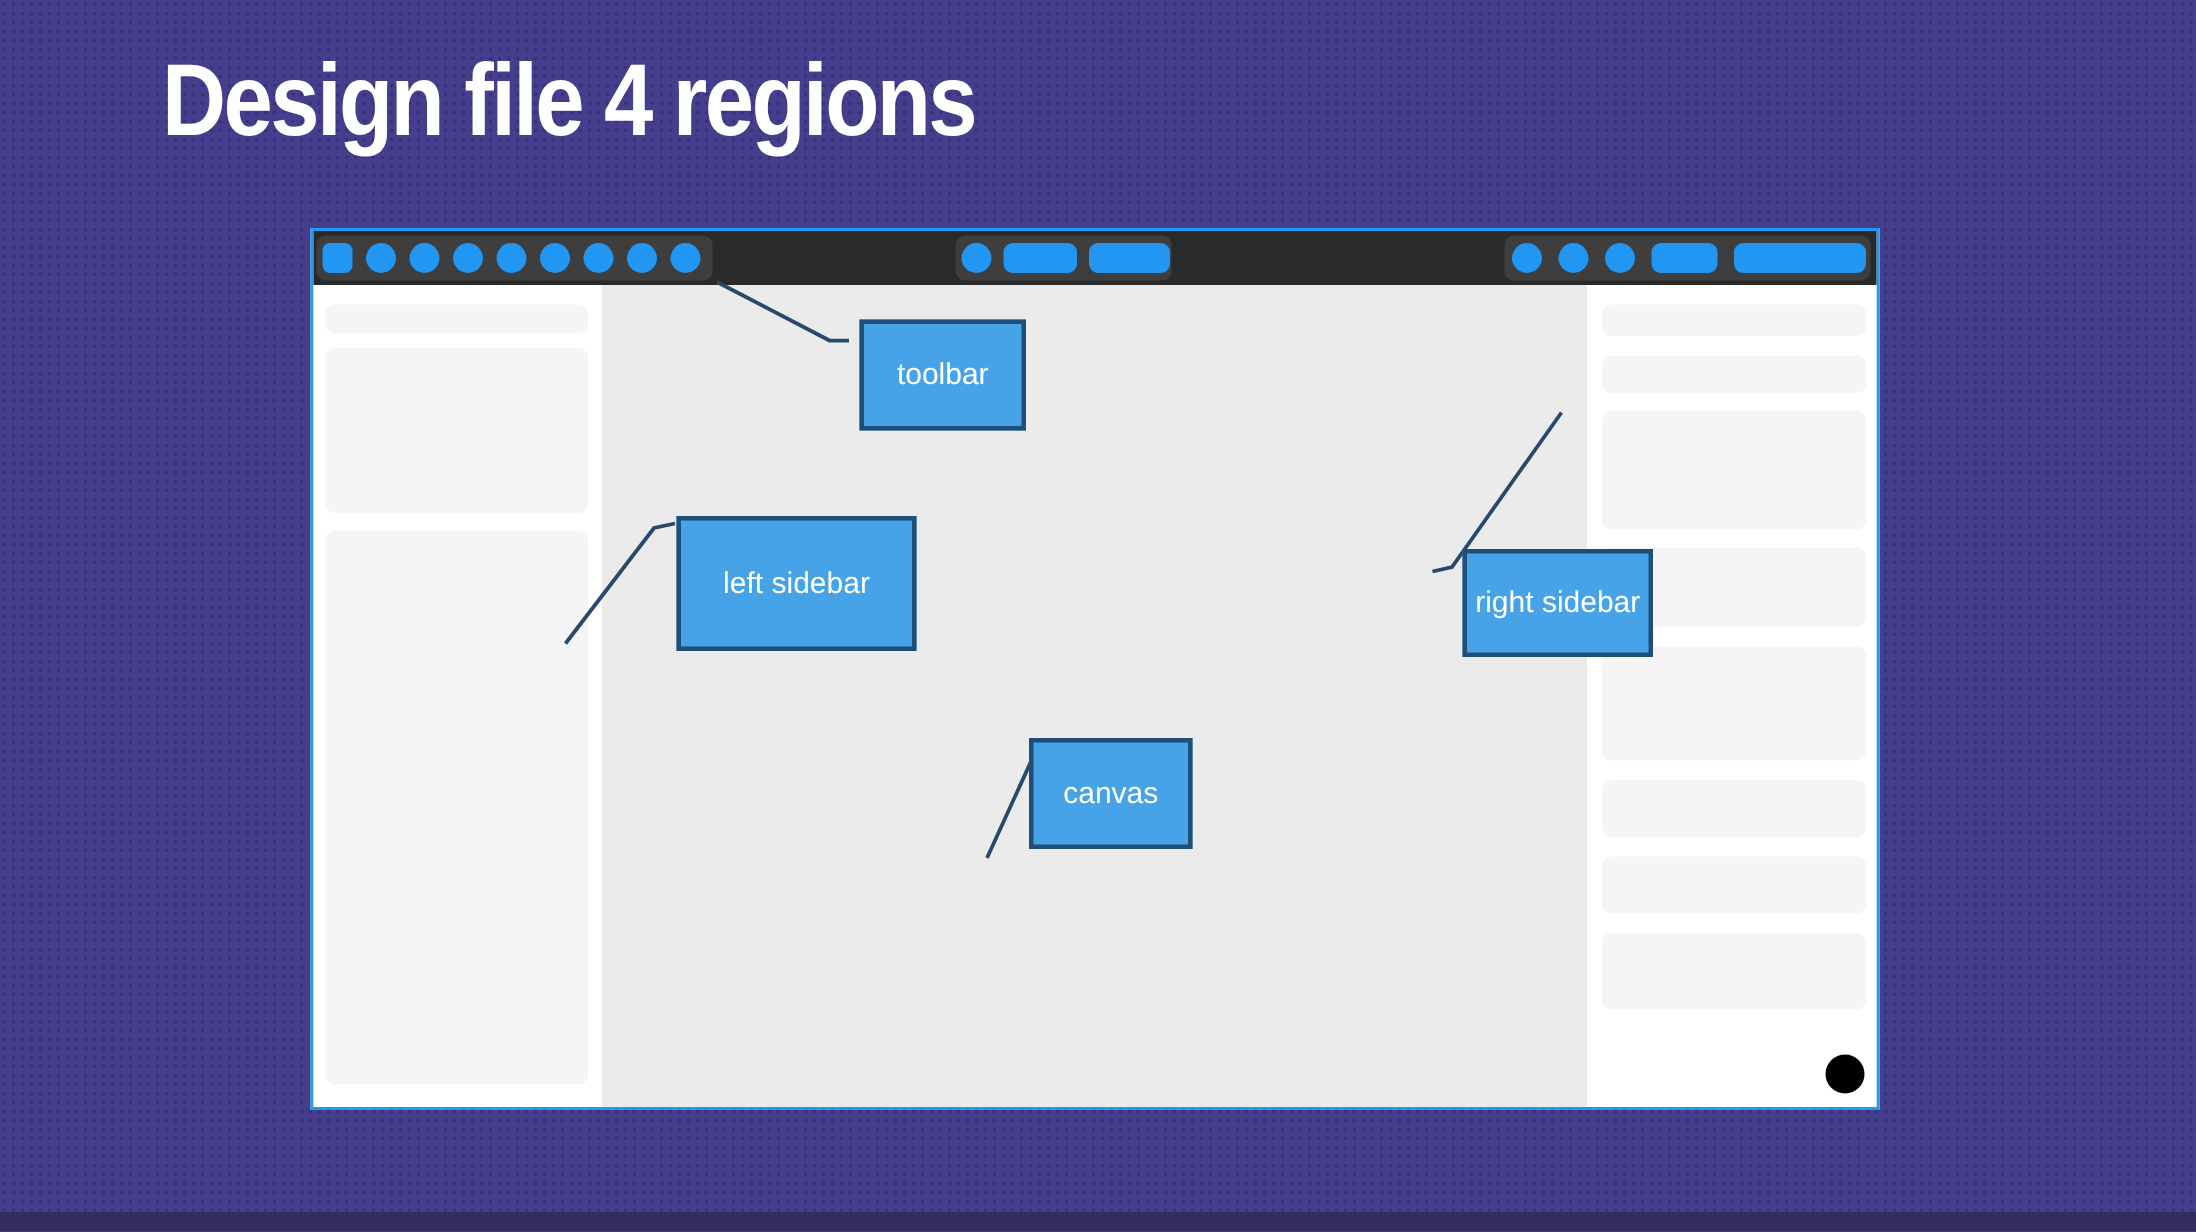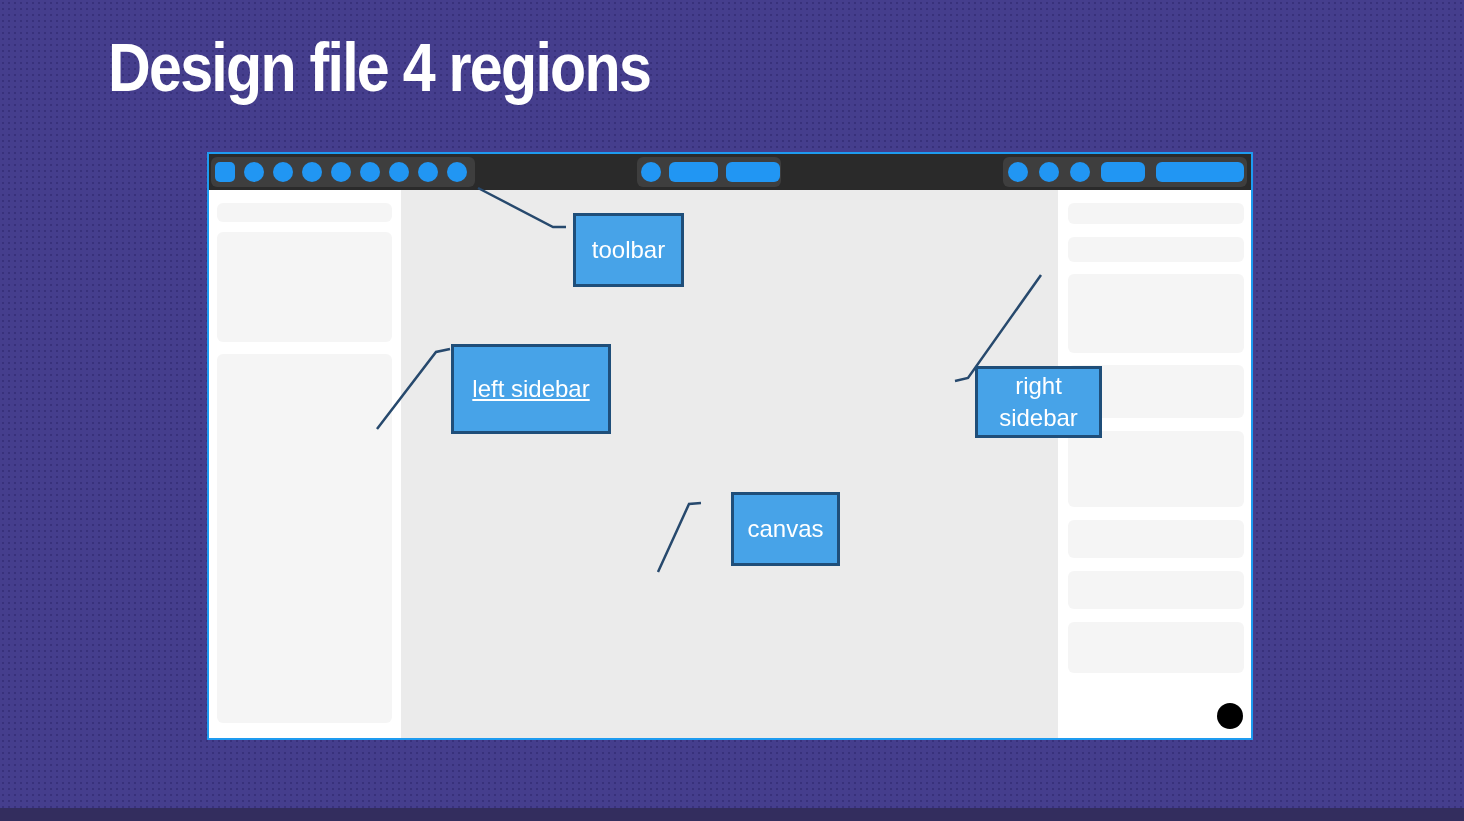--- a/index.html
+++ b/index.html
@@ -50,26 +50,26 @@
   .bdot{
     position:absolute;left:159px;top:513px;width:26px;height:26px;border-radius:50%;
     background:var(--black-dot,#000000);
   }
   
   .overlay{position:absolute;left:0;top:0;pointer-events:none;}
   .overlay polyline{fill:none;stroke:var(--line,#27496D);stroke-width:2.5px;}
   .callout{
     position:absolute;box-sizing:border-box;
     background:var(--callout-fill,#47A3E8);border:3px solid var(--callout-border,#1F4E79);
-    color:#FFFFFF;font-size:24px;line-height:1.35;
+    color:#FFFFFF;font-size:20px;line-height:1.35;
     display:flex;align-items:center;justify-content:center;text-align:center;
   }
   .callout.toolbar-label{left:573px;top:213px;width:111px;height:74px;}
-  .callout.left-sidebar-label{left:451px;top:344px;width:160px;height:90px;text-decoration:underline;}
-  .callout.canvas-label{left:731px;top:492px;width:109px;height:74px;}
+  .callout.left-sidebar-label{left:451px;top:344px;width:160px;height:90px;}
+  .callout.canvas-label{left:686px;top:492px;width:109px;height:74px;}
   .callout.right-sidebar-label{left:975px;top:366px;width:127px;height:72px;padding:0 4px;}
   .footer-bar{
     position:absolute;left:0;bottom:0;width:100%;height:13px;
     background:var(--footer,#332D5E);
   }
 </style>
 </head>
 <body style="--bg: #453E8D; --bg-dot: #38317B; --footer: #332D5E; --title: #FFFFFF; --frame-border: #1E9BF0; --tb-bg: #2A2A2A; --tb-group: #3E3E3E; --icon-blue: #2196F3; --sb-bg: #FFFFFF; --placeholder: #F5F5F5; --canvas-bg: #EBEBEB; --callout-fill: #47A3E8; --callout-border: #1F4E79; --line: #27496D; --black-dot: #000000;">
 
 <h1 class="title">Design file 4 regions</h1>

